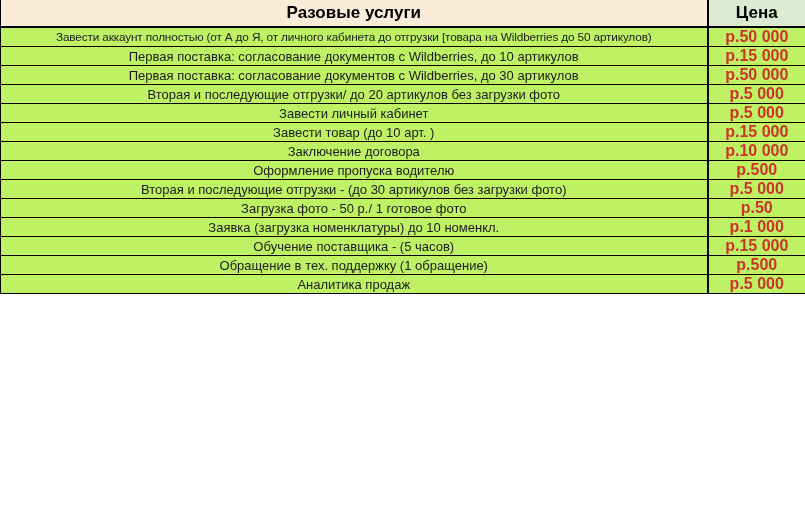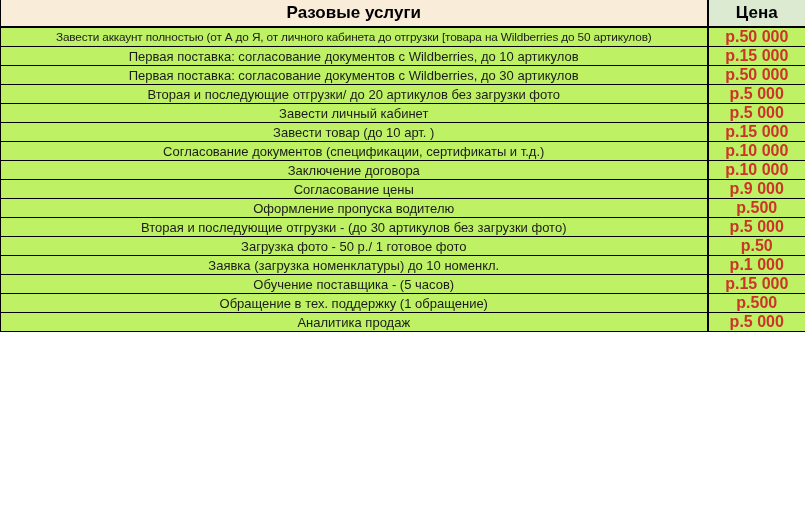--- a/index.html
+++ b/index.html
@@ -89,30 +89,22 @@
       </tr>
     <tr>
         <td class="service-cell">Завести личный кабинет</td>
         <td class="price-cell">р.5 000</td>
       </tr>
     <tr>
         <td class="service-cell">Завести товар (до 10 арт. )</td>
         <td class="price-cell">р.15 000</td>
       </tr>
     <tr>
-        <td class="service-cell">Согласование документов (спецификации, сертификаты и т.д.)</td>
-        <td class="price-cell">р.10 000</td>
-      </tr>
-    <tr>
         <td class="service-cell">Заключение договора</td>
         <td class="price-cell">р.10 000</td>
-      </tr>
-    <tr>
-        <td class="service-cell">Согласование цены</td>
-        <td class="price-cell">р.9 000</td>
       </tr>
     <tr>
         <td class="service-cell">Оформление пропуска водителю</td>
         <td class="price-cell">р.500</td>
       </tr>
     <tr>
         <td class="service-cell">Вторая и последующие отгрузки - (до 30 артикулов без загрузки фото)</td>
         <td class="price-cell">р.5 000</td>
       </tr>
     <tr>

